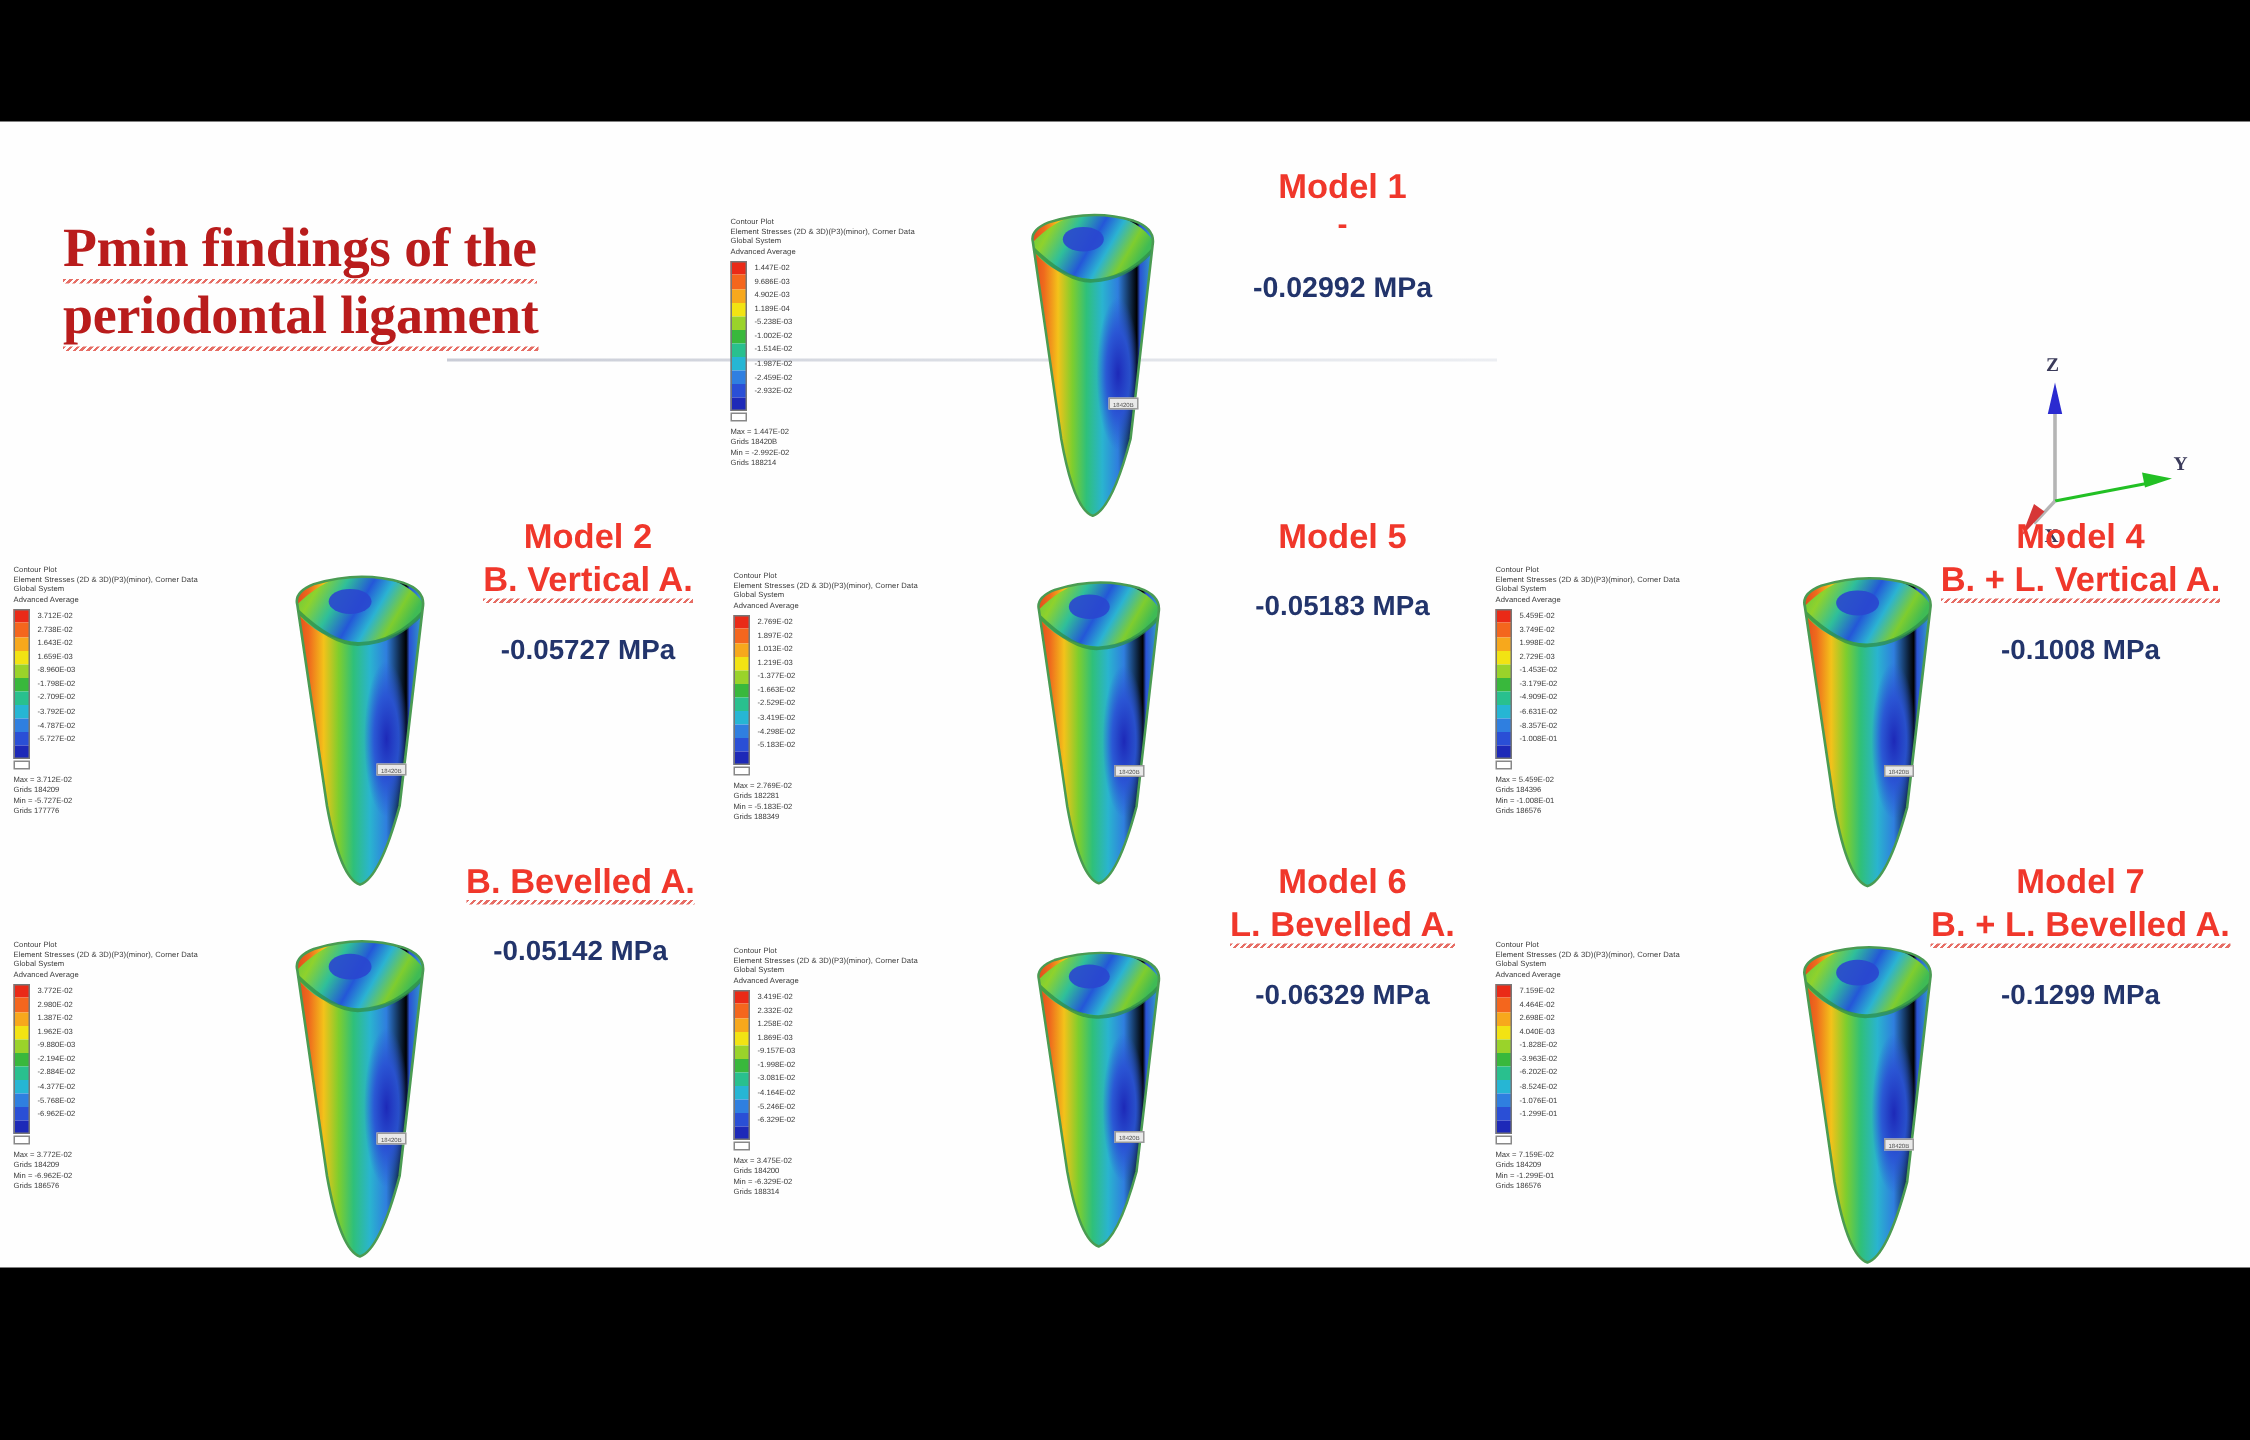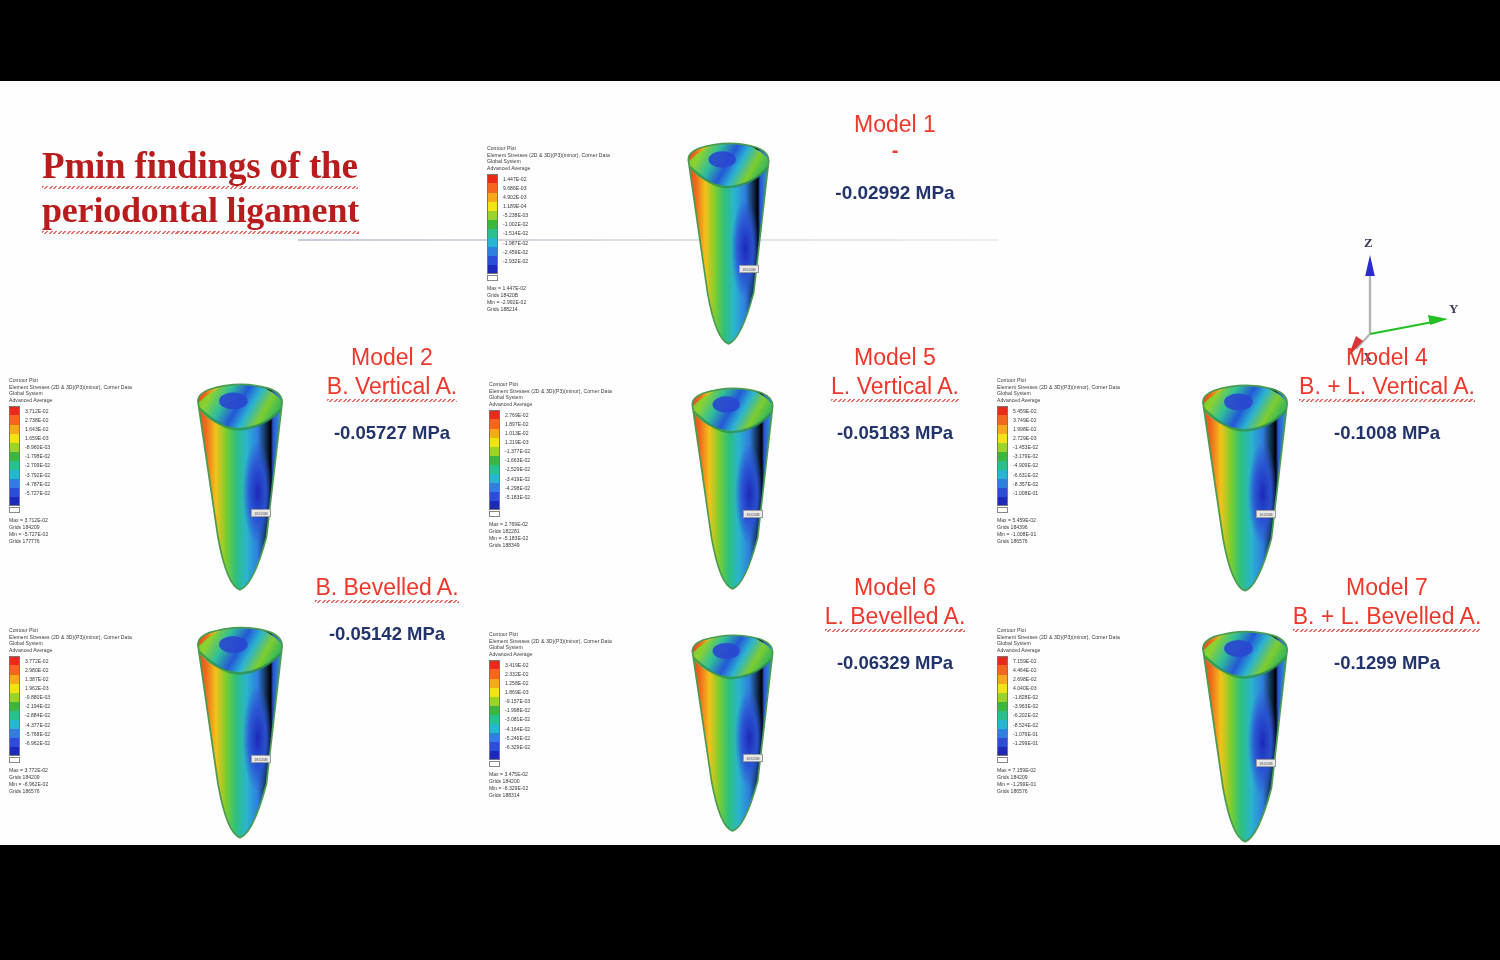--- a/index.html
+++ b/index.html
@@ -62,21 +62,21 @@
   .tooth{position:absolute;}
   .tag{
     position:absolute;background:#e9e9e9;border:0.5px solid #9a9a9a;
     font-size:4px;color:#555;padding:0.5px 2px;white-space:nowrap;
     line-height:5px;
   }
 
   
   .mlabel{position:absolute;text-align:center;}
   .m-name,.m-sub{
-    color:#f0372b;font-weight:normal;font-size:23px;line-height:29px;
+    color:#f0372b;font-weight:bold;font-size:23px;line-height:29px;
     white-space:nowrap;
   }
   .m-dash{color:#f0372b;font-weight:bold;font-size:20px;line-height:22px;}
   .m-val{
     color:#22346b;font-weight:bold;font-size:18.5px;line-height:26px;
     white-space:nowrap;margin-top:19px;
   }
   .m1 .m-val{font-size:19px;}
 </style>
 </head>
@@ -436,21 +436,20 @@
       <ellipse cx="62" cy="105" rx="17" ry="62" fill="url(#core2)"></ellipse>
       <path d="M10,24 Q30,2 52,3 Q80,5 90,24 Q78,44 50,46 Q22,44 10,24 Z" fill="url(#crown2)"></path>
       <ellipse cx="44" cy="20" rx="13" ry="8" fill="#2a46cf" opacity="0.9"></ellipse>
       <path d="M12,26 Q34,48 50,47 Q72,46 89,26" fill="none" stroke="#2f8f4a" stroke-width="2.4" opacity="0.75"></path>
     </g>
     <path d="M12,22 Q10,14 22,9 Q50,0 76,8 Q90,13 88,24
              L74,150 Q62,196 50,200 Q38,196 30,150 Z" fill="none" stroke="#4a9b52" stroke-width="1.6"></path>
   </svg><div class="tag" style="left:63px;top:126px">18420B</div></div>
         <div class="mlabel " style="left: 790px; top: 262px; width: 210px;">
           <div class="m-name">Model 5</div>
-     <div class="m-sub"><span class="sp-underline">L. Vertical A.</span></div>
      <div class="m-val">-0.05183 MPa</div>
         </div>
         <div class="legend" style="left: 997px; top: 296px;">
           <div class="hdr">Contour Plot</div>
           <div class="hdr">Element Stresses (2D &amp; 3D)(P3)(minor), Corner Data</div>
           <div class="hdr">Global System</div>
           <div class="hdr">Advanced Average</div>
           <div class="scale">
             <div class="scale-row">
             <span class="sw" style="background:#ea2a17"></span>

